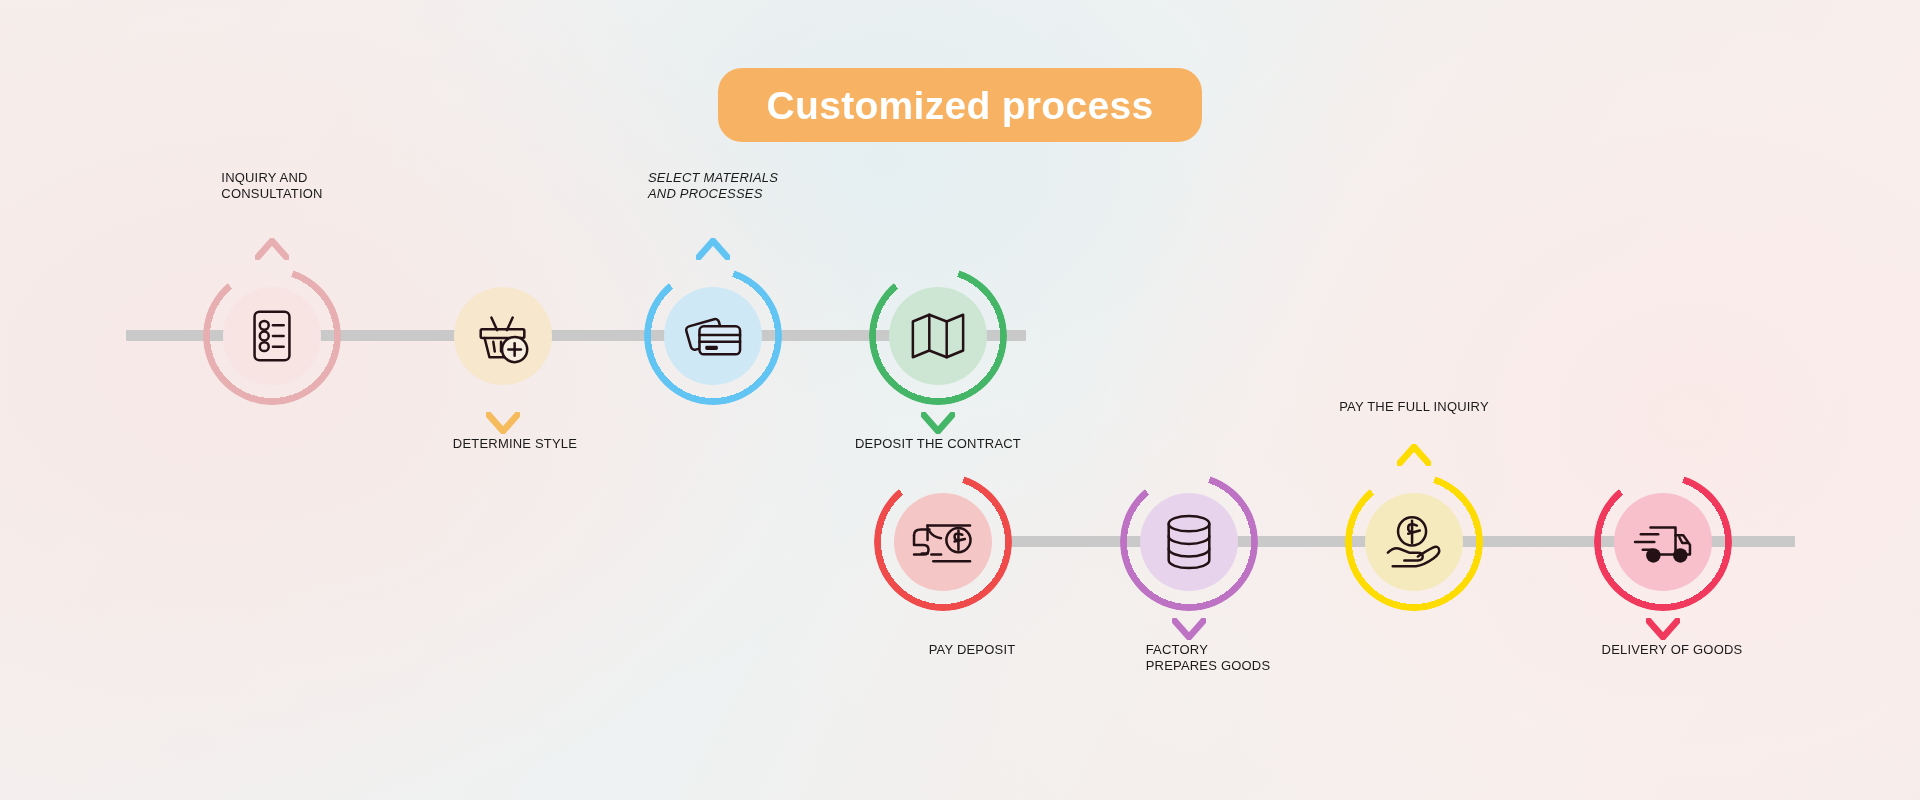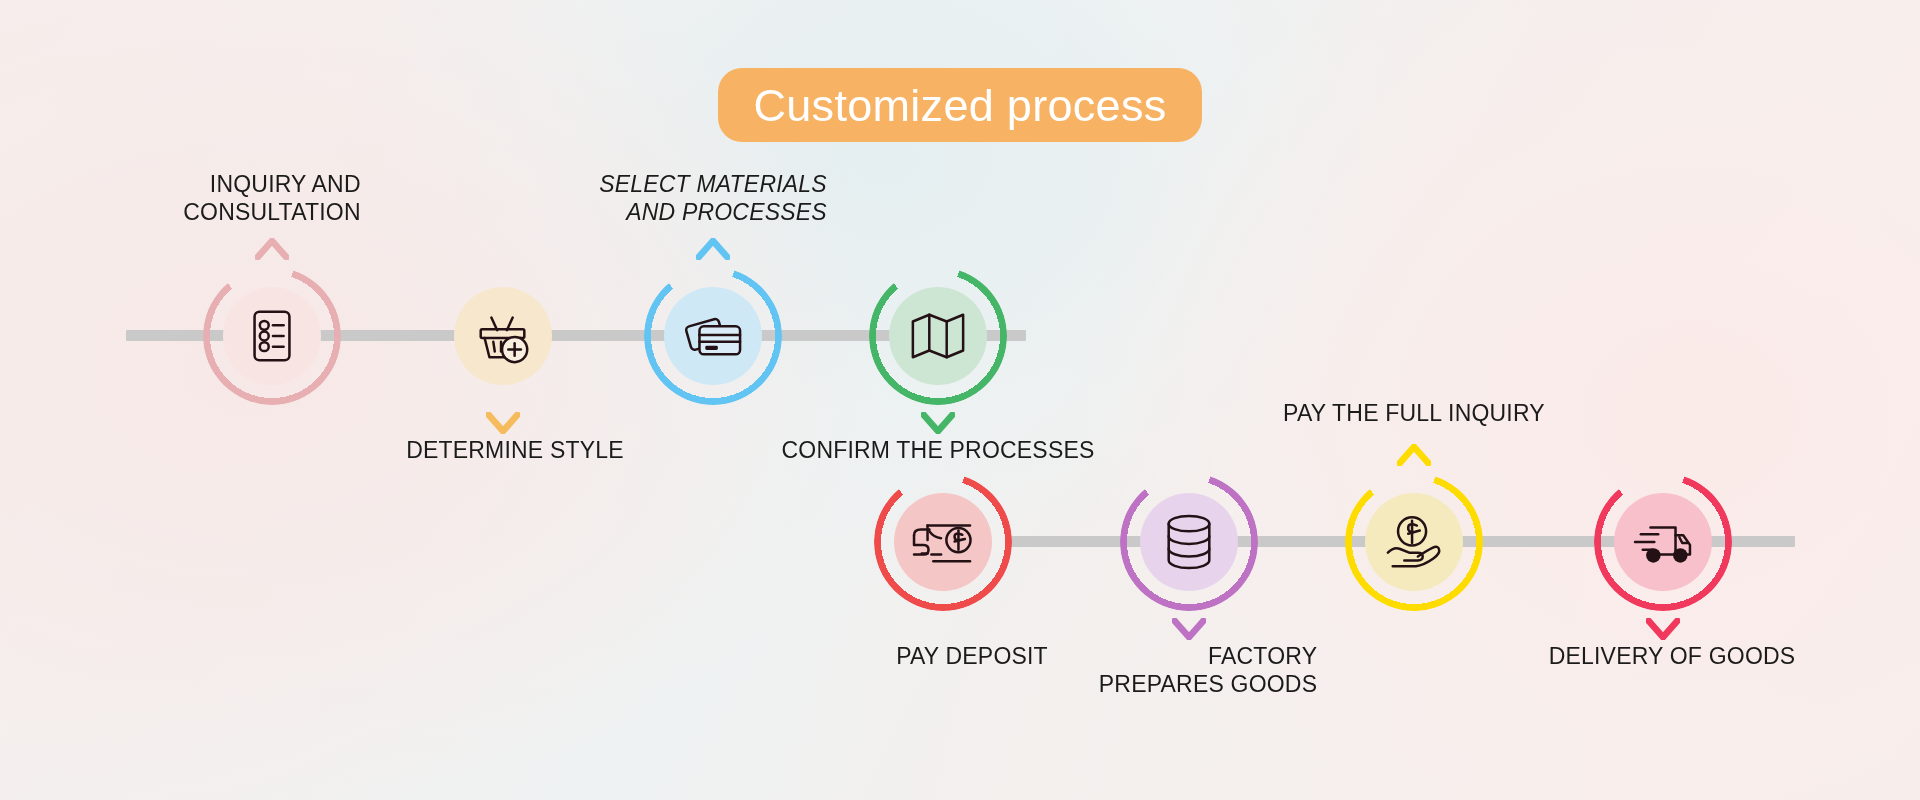--- a/index.html
+++ b/index.html
@@ -21,22 +21,22 @@
   .title-banner{
     position:absolute;
     left:718px; top:68px;
     width:484px; height:74px;
     background:var(--banner, #f7b363);
     border-radius:24px;
     display:flex; align-items:center; justify-content:center;
   }
   .title-banner .title-text{
     color:#ffffff;
-    font-size:45px;
-    font-weight:400;
+    font-size:39px;
+    font-weight:700;
     letter-spacing:0.3px;
     line-height:1;
     white-space:nowrap;
   }
 
   
   .rail{
     position:absolute;
     height:11px;
     background:#c9c9c9;
@@ -72,23 +72,23 @@
     position:absolute; inset:0;
     display:flex; align-items:center; justify-content:center;
   }
   .glyph svg{ display:block; }
 
   
   .label{
     position:absolute;
     transform:translateX(-50%);
     color:#1b1b1b;
-    font-size:23px;
+    font-size:13px;
     line-height:1.22;
-    text-align:right;
+    text-align:left;
     white-space:pre-line;
     letter-spacing:0.2px;
   }
 
   
   .chev{
     position:absolute;
     transform:translateX(-50%);
     width:34px; height:22px;
   }
@@ -182,21 +182,21 @@
       <line x1="23" y1="8" x2="23" y2="45" stroke="#231115" stroke-width="2.6" fill="none" stroke-linecap="round" stroke-linejoin="round"></line>
       <line x1="41" y1="15" x2="41" y2="52" stroke="#231115" stroke-width="2.6" fill="none" stroke-linecap="round" stroke-linejoin="round"></line>
     </svg>
         </div>
       </div>
       <div class="chev" style="left: 938px; top: 412px;">
         <svg viewBox="0 0 34 23">
           <polyline points="2,3 17,20 32,3" fill="none" stroke="#45b668" stroke-width="7" stroke-linecap="round" stroke-linejoin="round"></polyline>
         </svg>
       </div>
-      <div class="label" style="left: 938px; top: 436px;">CONFIRM THE PROCESSES</div>
+      <div class="label" style="left: 938px; top: 436px;">DEPOSIT THE CONTRACT</div>
       <div class="node" style="left: 943px; top: 542px;">
         <div class="ring" style="--ring: #ef4b4b;"></div>
         <div class="disc" style="--disc: #f4c6c5;"></div>
         <div class="glyph">
           <svg width="70" height="56" viewBox="0 0 72 58">
       <line x1="20" y1="12" x2="64" y2="12" stroke="#231115" stroke-width="2.6" fill="none" stroke-linecap="round" stroke-linejoin="round"></line>
       <path d="M20 12 L20 27" stroke="#231115" stroke-width="2.6" fill="none" stroke-linecap="round" stroke-linejoin="round"></path>
       <path d="M6 22 q0-6 7-6 h9" stroke="#231115" stroke-width="2.6" fill="none" stroke-linecap="round" stroke-linejoin="round"></path>
       <path d="M6 22 v10 h10 q5 0 5 5 t-5 5 H6" stroke="#231115" stroke-width="2.6" fill="none" stroke-linecap="round" stroke-linejoin="round"></path>
       <path d="M22 18 q4 6 12 7" stroke="#231115" stroke-width="2.6" fill="none" stroke-linecap="round" stroke-linejoin="round"></path>

